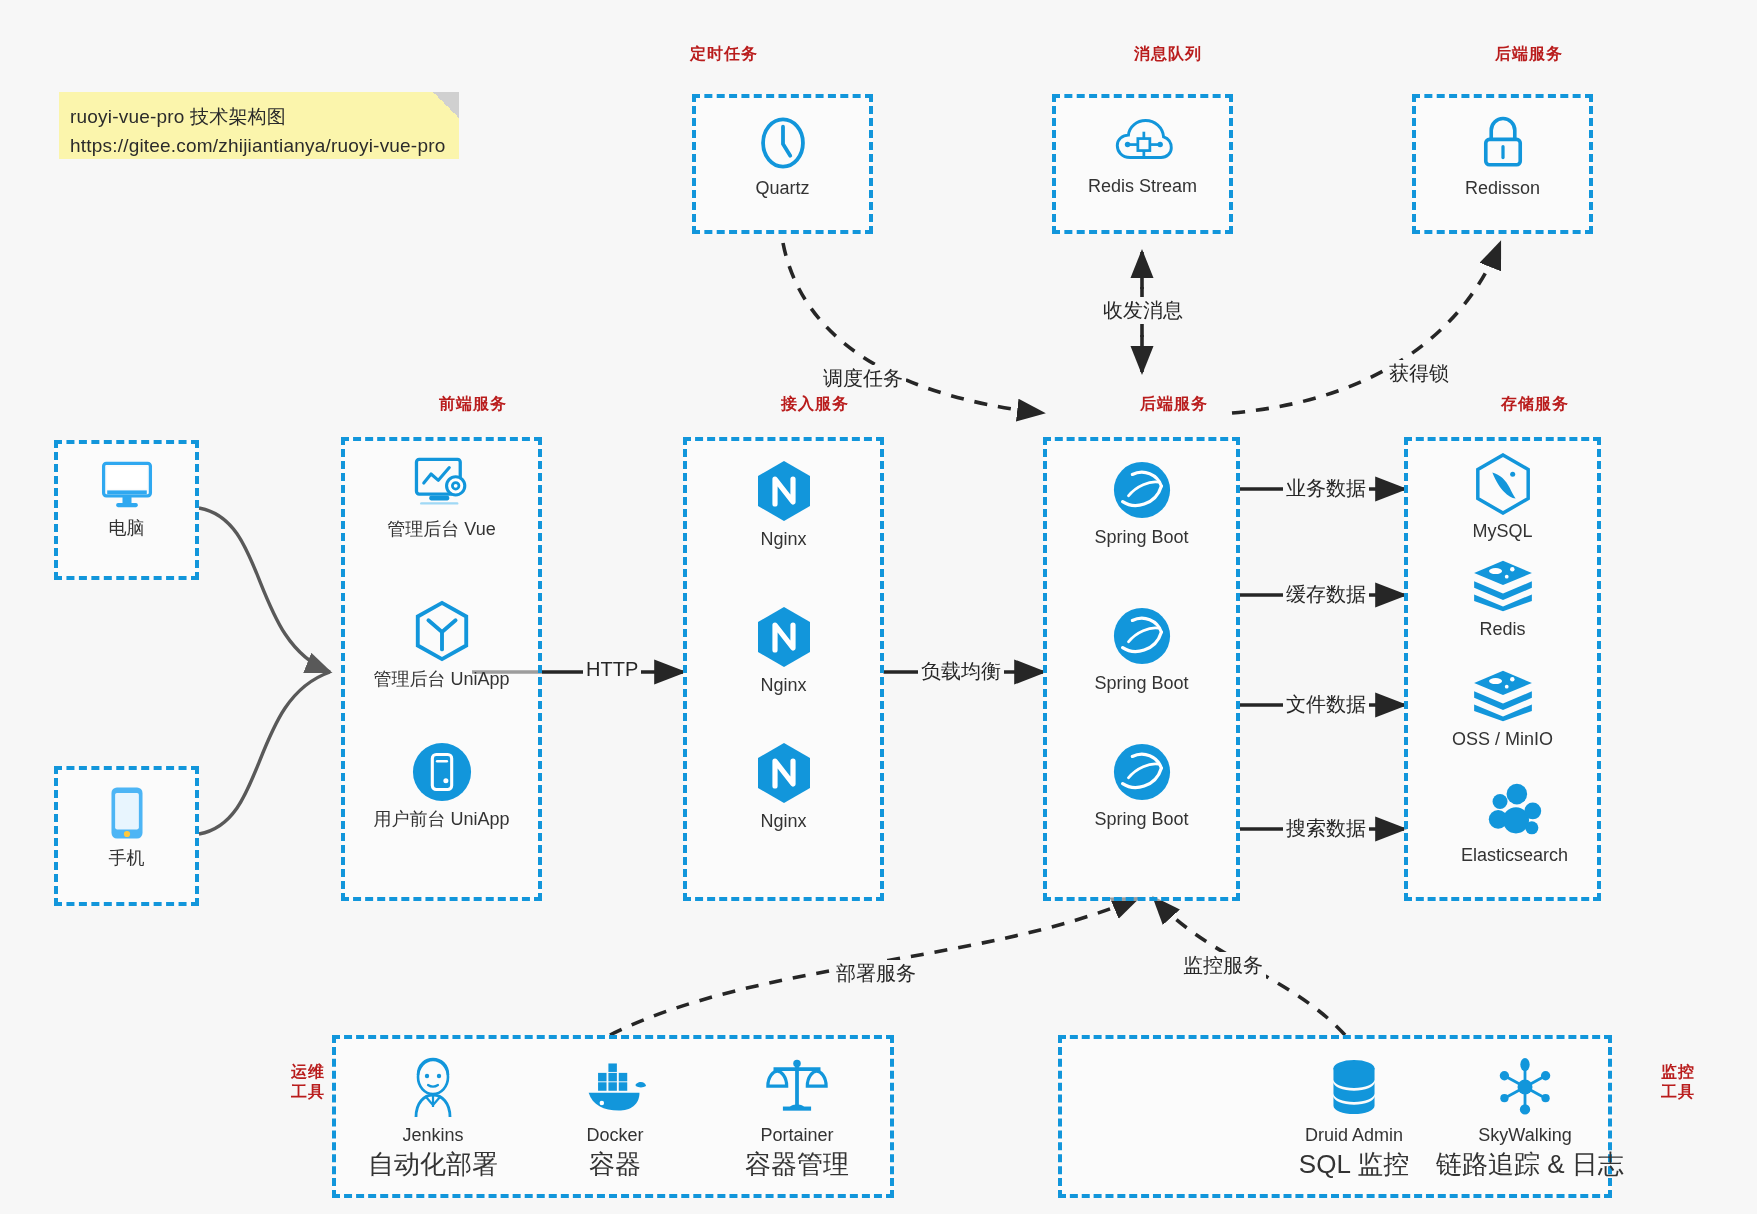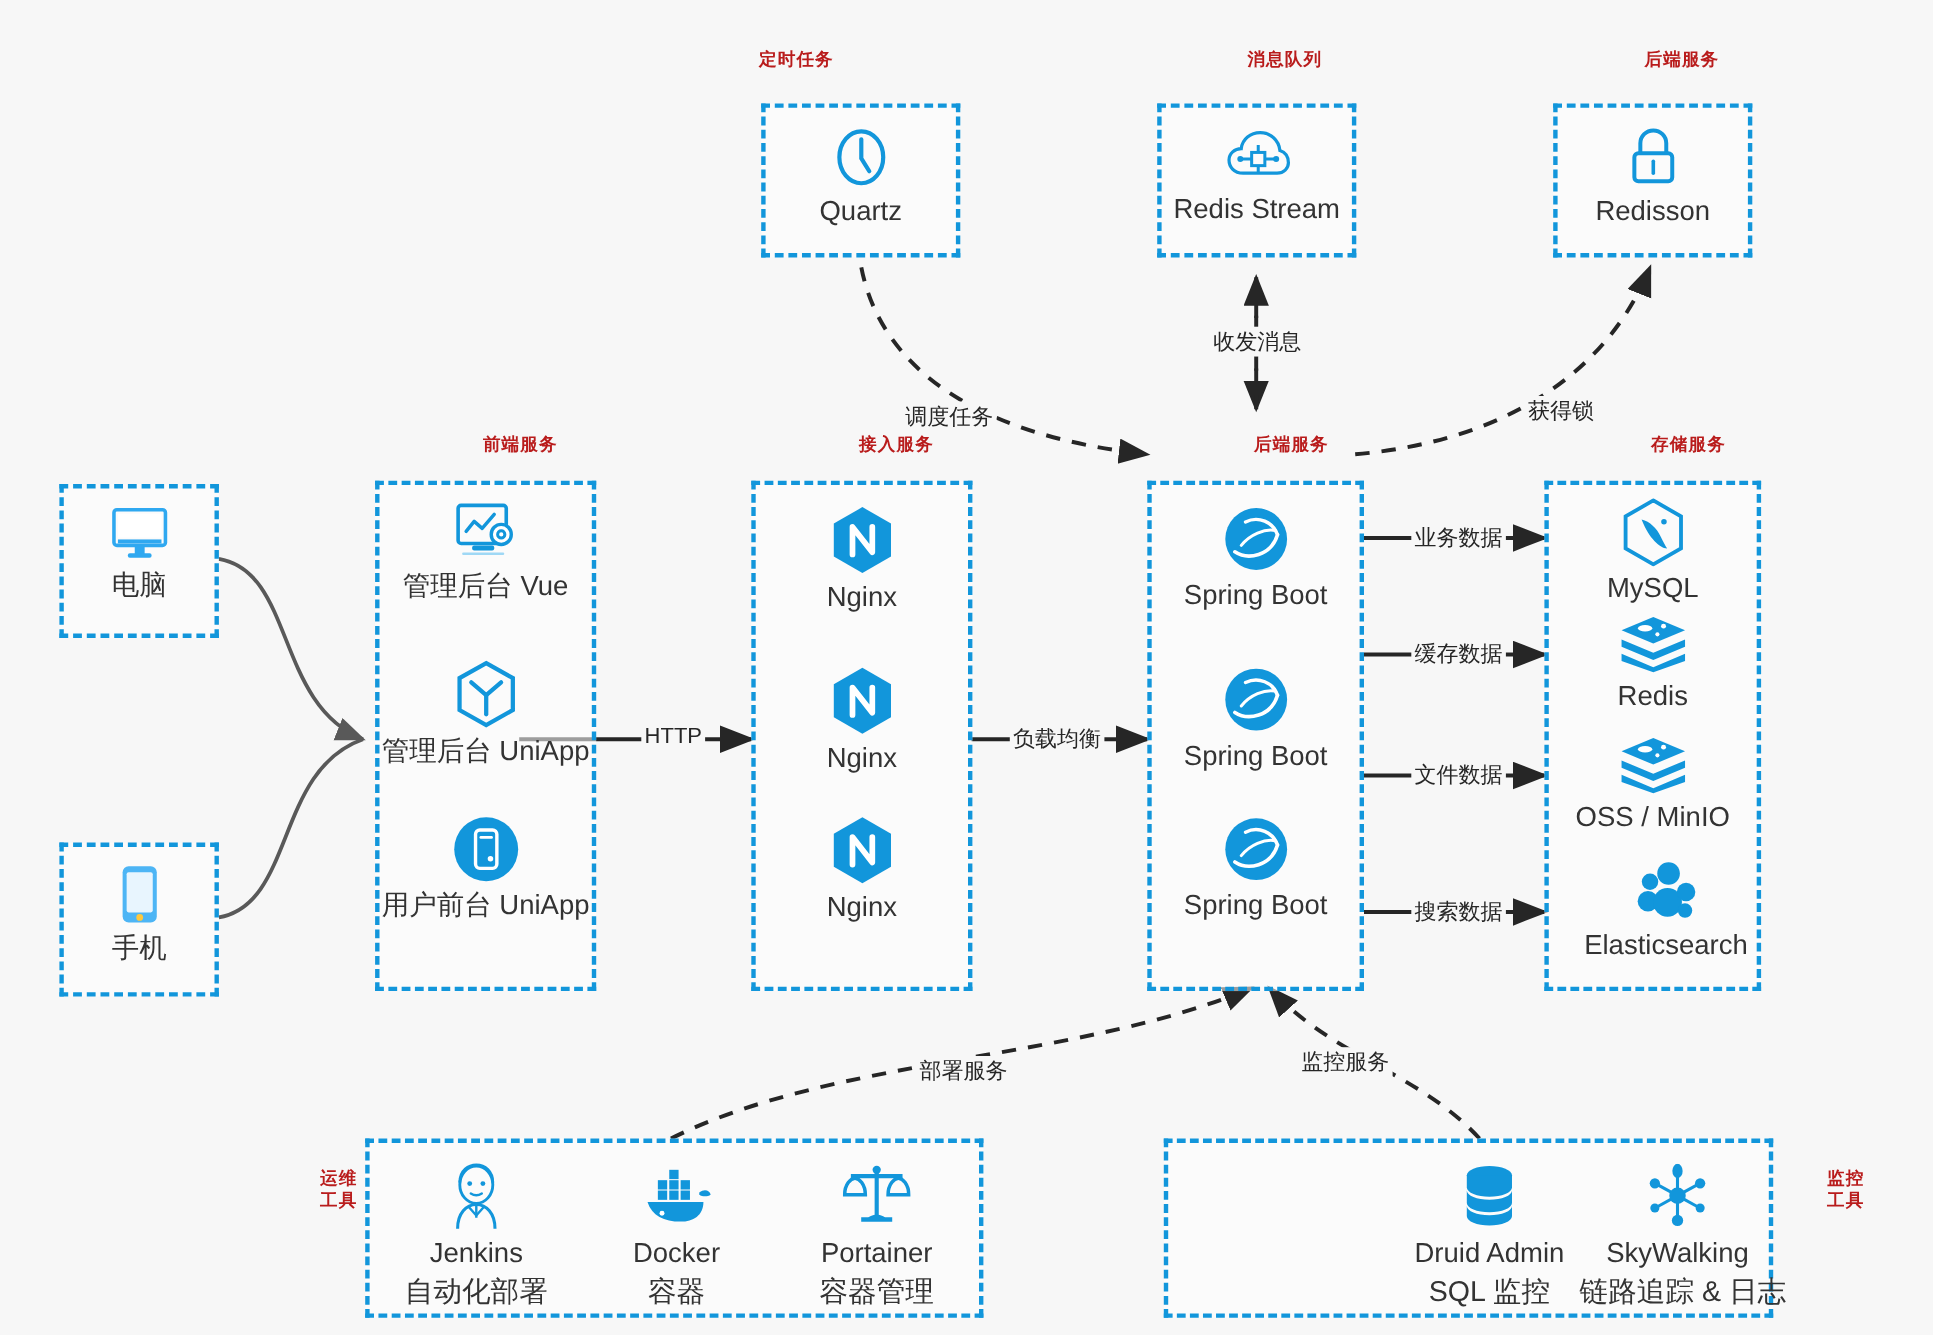--- a/index.html
+++ b/index.html
@@ -41,35 +41,42 @@
     position:absolute;
     border:4px dashed #1296db;
     background:rgba(255,255,255,0.55);
     box-sizing:border-box;
   }
 
   
   .node{position:absolute;text-align:center;}
   .node .ico{display:flex;align-items:center;justify-content:center;}
   .node .lbl{
-    font-size:25px;color:#333;margin-top:4px;white-space:nowrap;line-height:1.35;
+    font-size:18px;color:#333;margin-top:4px;white-space:nowrap;line-height:1.35;
   }
   .node .lbl2{font-size:26px;color:#333;white-space:nowrap;line-height:1.35;}
 
   
   .elabel{
     position:absolute;font-size:20px;color:#262626;background:#f7f7f7;
     padding:0 3px;white-space:nowrap;
   }
 </style>
 </head>
 <body>
 
 <div id="canvas">
 
+  <div class="note">
+    <div class="fold"></div>
+    <div class="txt">
+      <div>ruoyi-vue-pro 技术架构图</div>
+      <div>https://gitee.com/zhijiantianya/ruoyi-vue-pro</div>
+    </div>
+  </div>
 
   <svg class="edges" viewBox="0 0 1757 1214">
     <defs>
       <marker id="ah" markerWidth="9" markerHeight="9" refX="7.2" refY="3.2" orient="auto" markerUnits="strokeWidth">
         <path d="M0,0 L8,3.2 L0,6.4 z" fill="#262626"></path>
       </marker>
       <marker id="ahg" markerWidth="9" markerHeight="9" refX="7.2" refY="3.2" orient="auto" markerUnits="strokeWidth">
         <path d="M0,0 L8,3.2 L0,6.4 z" fill="#595959"></path>
       </marker>
       <marker id="ahs" markerWidth="10" markerHeight="10" refX="8" refY="3.5" orient="auto" markerUnits="strokeWidth">

